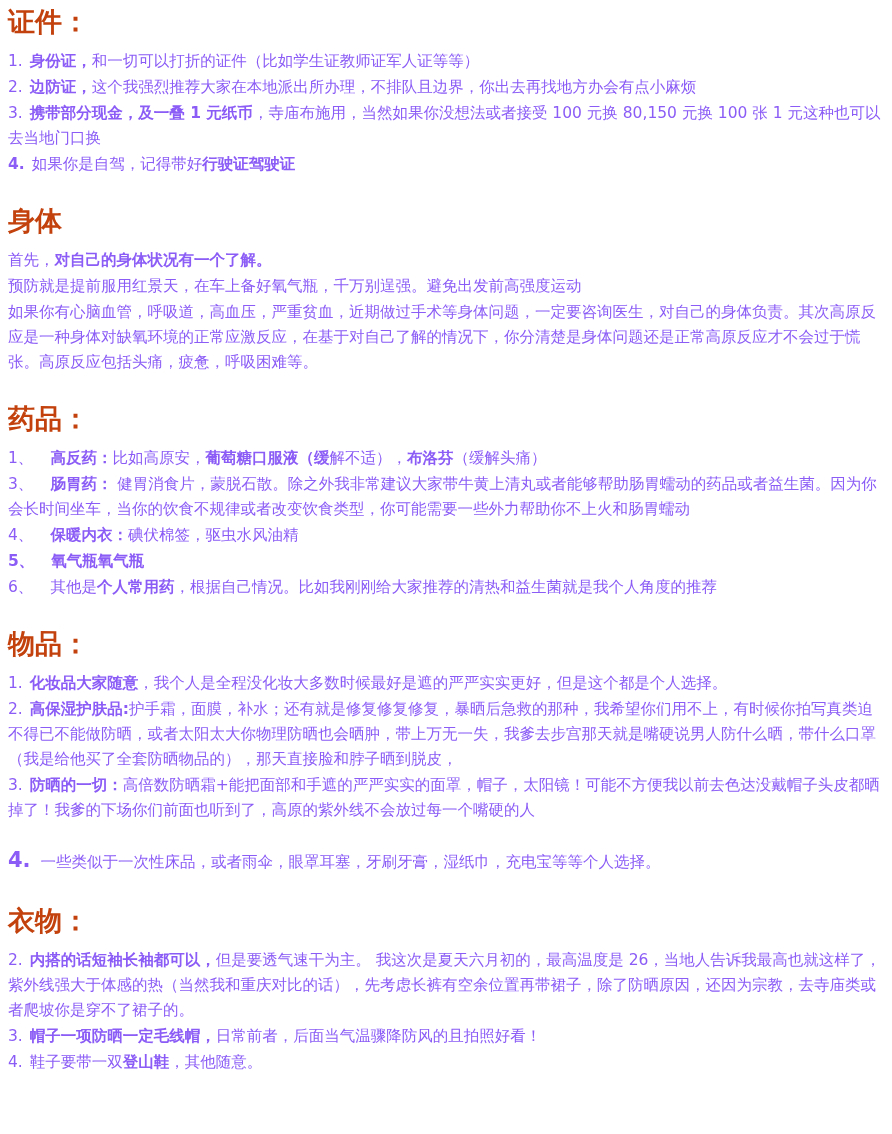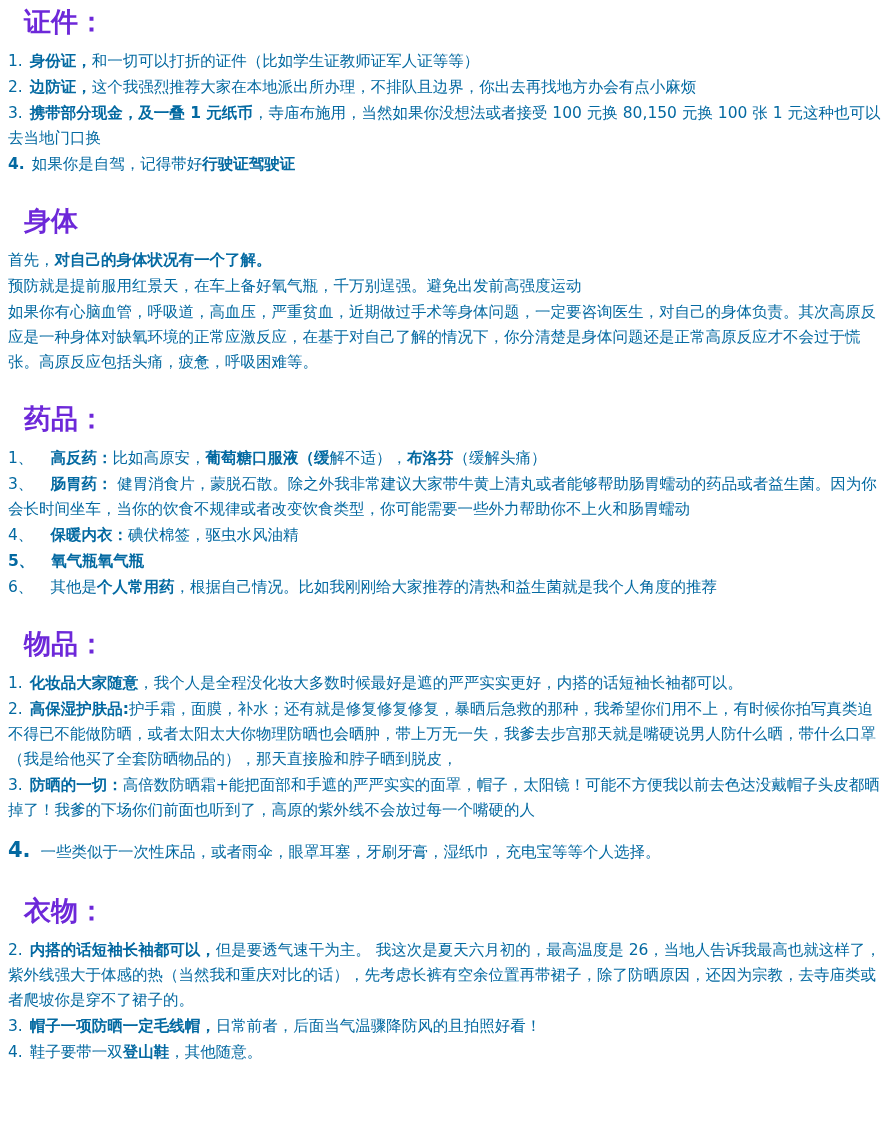--- a/index.html
+++ b/index.html
@@ -5,33 +5,33 @@
   html,body { margin:0; padding:0; background:#ffffff; }
   body {
     width:892px; height:1134px; overflow:hidden;
     font-family:"DejaVu Sans","Liberation Sans",sans-serif;
     color:#000;
   }
   .doc { padding:4px 8px 0 8px; }
   .section { margin-top:26px; }
   .section:first-child { margin-top:0; }
   h2.heading {
-    margin:0 0 9px 16px;
-    font-size:27px; line-height:36px; font-weight:bold; color:#6d28d9;
+    margin:0 0 9px 0;
+    font-size:27px; line-height:36px; font-weight:bold; color:#c2410c;
   }
   .items p.item {
     margin:0 0 1px 0;
-    font-size:15.5px; line-height:25px; color:#0369a1;
+    font-size:15.5px; line-height:25px; color:#8b5cf6;
     word-break:break-all;
   }
   .b { font-weight:bold; }
   span.num { margin-right:7px; }
   span.num.tab { margin-right:17px; }
   span.num.num-big { font-size:21px; font-weight:bold; margin-right:10px; }
-  p.item.item-big { margin-top:12px; line-height:30px; }
+  p.item.item-big { margin-top:22px; line-height:30px; }
 </style>
 </head>
 <body>
 
 <div class="doc">
 
   <section class="section">
     <h2 class="heading">证件：</h2>
     <div class="items">
         <p class="item"><span class="num">1.</span><span class="b">身份证，</span><span>和一切可以打折的证件（比如学生证教师证军人证等等）</span></p>
@@ -57,21 +57,21 @@
         <p class="item"><span class="num tab">3、</span><span class="b">肠胃药：</span><span> 健胃消食片，蒙脱石散。除之外我非常建议大家带牛黄上清丸或者能够帮助肠胃蠕动的药品或者益生菌。因为你会长时间坐车，当你的饮食不规律或者改变饮食类型，你可能需要一些外力帮助你不上火和肠胃蠕动</span></p>
         <p class="item"><span class="num tab">4、</span><span class="b">保暖内衣：</span><span>碘伏棉签，驱虫水风油精</span></p>
         <p class="item"><span class="num b tab">5、</span><span class="b">氧气瓶氧气瓶</span></p>
         <p class="item"><span class="num tab">6、</span><span>其他是</span><span class="b">个人常用药</span><span>，根据自己情况。比如我刚刚给大家推荐的清热和益生菌就是我个人角度的推荐</span></p>
       </div>
   </section>
 
   <section class="section">
     <h2 class="heading">物品：</h2>
     <div class="items">
-        <p class="item"><span class="num">1.</span><span class="b">化妆品大家随意</span><span>，我个人是全程没化妆大多数时候最好是遮的严严实实更好，内搭的话短袖长袖都可以。</span></p>
+        <p class="item"><span class="num">1.</span><span class="b">化妆品大家随意</span><span>，我个人是全程没化妆大多数时候最好是遮的严严实实更好，但是这个都是个人选择。</span></p>
         <p class="item"><span class="num">2.</span><span class="b">高保湿护肤品:</span><span>护手霜，面膜，补水；还有就是修复修复修复，暴晒后急救的那种，我希望你们用不上，有时候你拍写真类迫不得已不能做防晒，或者太阳太大你物理防晒也会晒肿，带上万无一失，我爹去步宫那天就是嘴硬说男人防什么晒，带什么口罩（我是给他买了全套防晒物品的），那天直接脸和脖子晒到脱皮，</span></p>
         <p class="item"><span class="num">3.</span><span class="b">防晒的一切：</span><span>高倍数防晒霜+能把面部和手遮的严严实实的面罩，帽子，太阳镜！可能不方便我以前去色达没戴帽子头皮都晒掉了！我爹的下场你们前面也听到了，高原的紫外线不会放过每一个嘴硬的人</span></p>
         <p class="item item-big"><span class="num b num-big">4.</span><span>一些类似于一次性床品，或者雨伞，眼罩耳塞，牙刷牙膏，湿纸巾，充电宝等等个人选择。</span></p>
       </div>
   </section>
 
   <section class="section">
     <h2 class="heading">衣物：</h2>
     <div class="items">
         <p class="item"><span class="num">2.</span><span class="b">内搭的话短袖长袖都可以，</span><span>但是要透气速干为主。 我这次是夏天六月初的，最高温度是 26，当地人告诉我最高也就这样了，紫外线强大于体感的热（当然我和重庆对比的话），先考虑长裤有空余位置再带裙子，除了防晒原因，还因为宗教，去寺庙类或者爬坡你是穿不了裙子的。</span></p>

